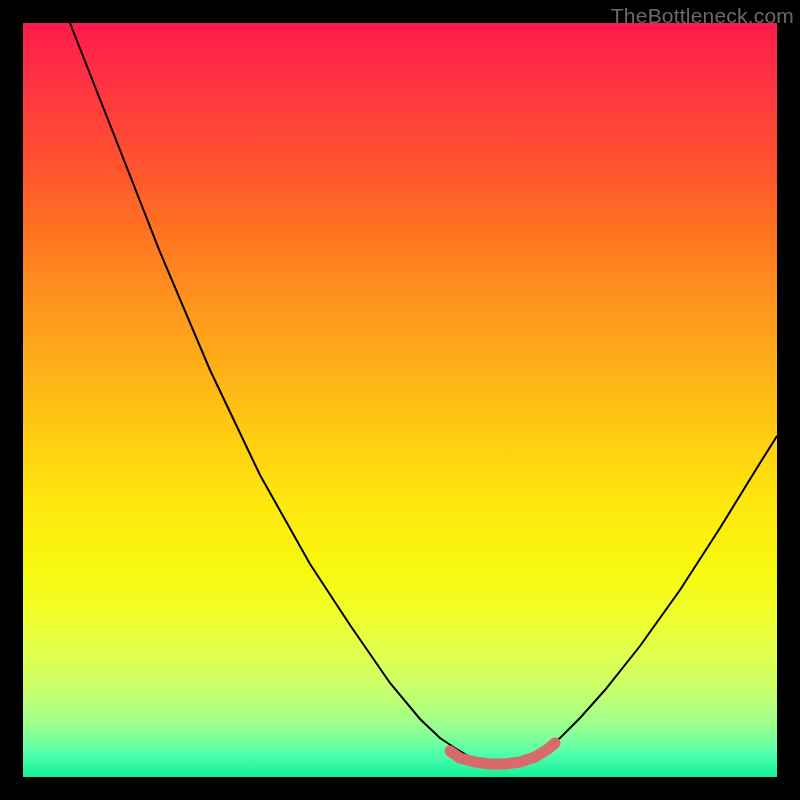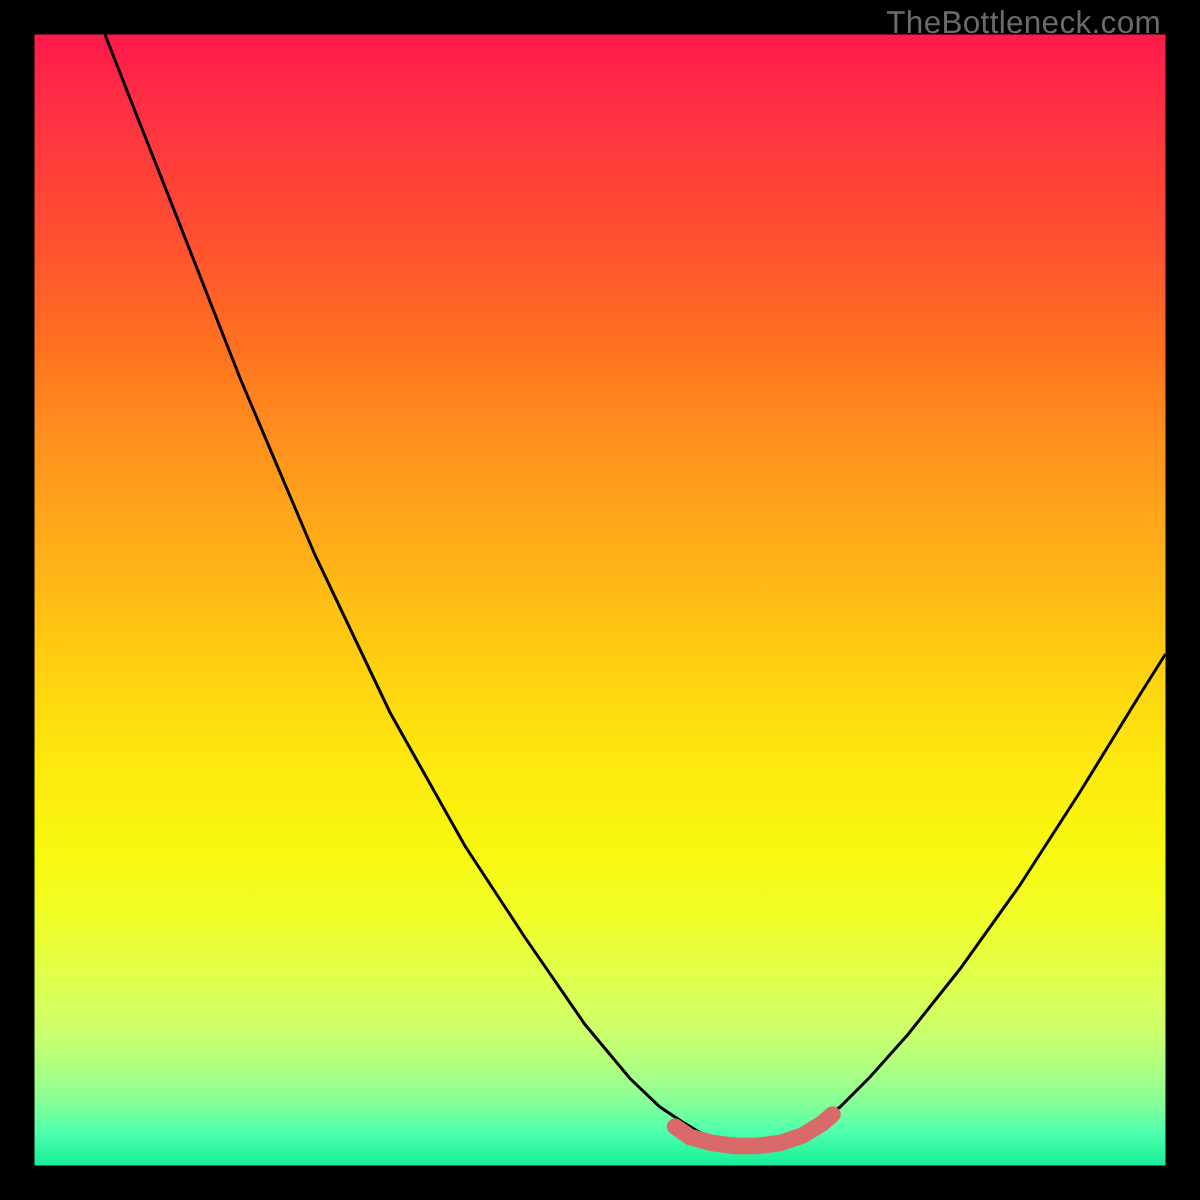--- a/index.html
+++ b/index.html
@@ -31,21 +31,21 @@
       #ccff6a 88%,
       #a8ff86 92%,
       #7cff9c 95%,
       #4effac 97%,
       #17ef99 100%
     );
   }
   .watermark {
     position: absolute;
     top: 4px;
-    right: 26px;
+    right: 6px;
     font-family: Arial, Helvetica, sans-serif;
     font-size: 21px;
     color: #6b6b6b;
     letter-spacing: 0.2px;
     font-weight: 500;
   }
   svg.overlay {
     position: absolute;
     left: 0;
     top: 0;

